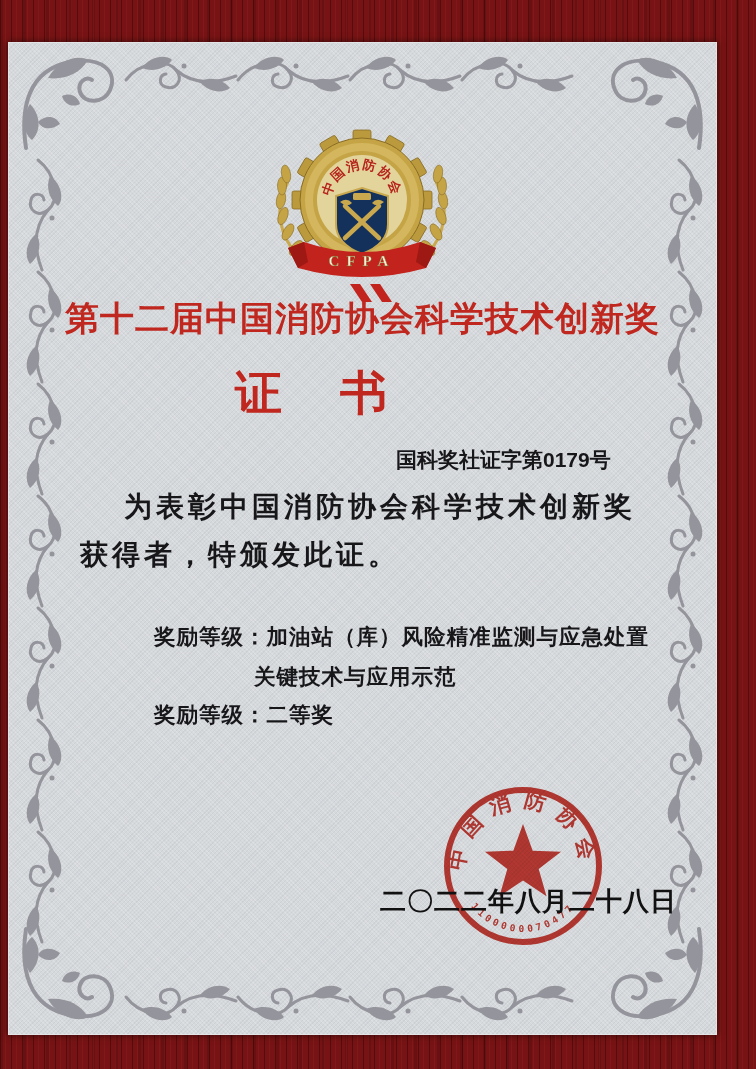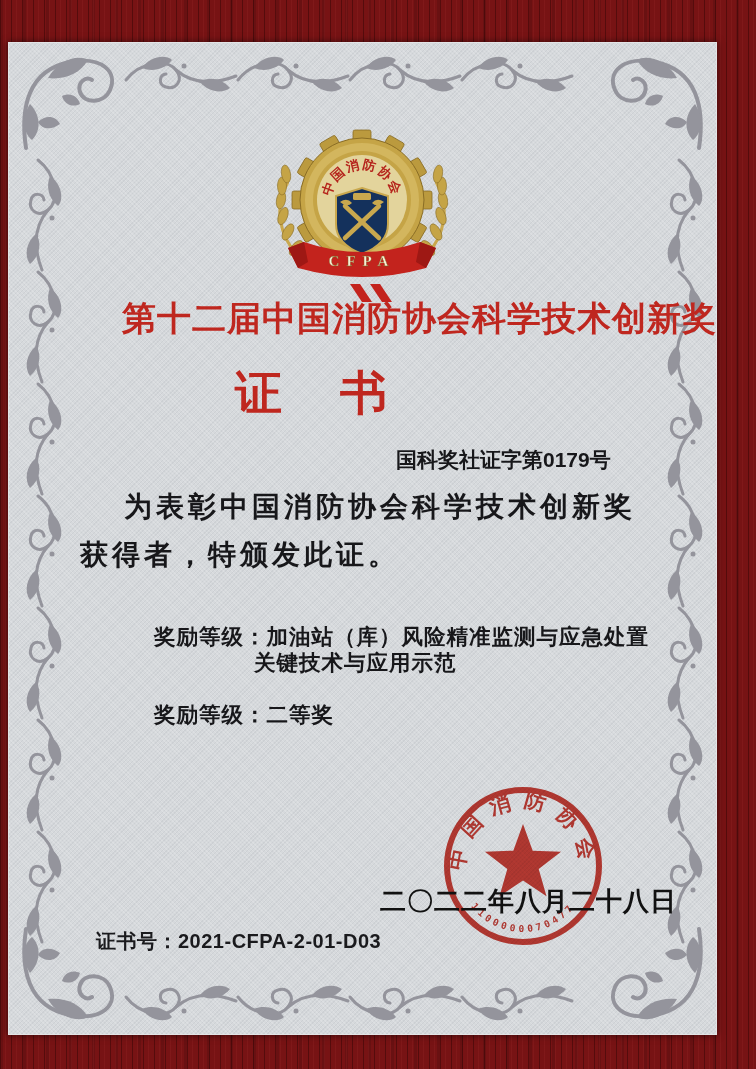--- a/index.html
+++ b/index.html
@@ -16,35 +16,35 @@
     position:absolute;left:8px;top:42px;width:709px;height:993px;
     background-color:#d6d9dc;
     background-image:
       repeating-linear-gradient(45deg, rgba(255,255,255,.16) 0 1px, rgba(0,0,0,0) 1px 3px),
       repeating-linear-gradient(-45deg, rgba(118,124,134,.10) 0 1px, rgba(0,0,0,0) 1px 3px);
     box-shadow:0 0 7px rgba(0,0,0,.55), 0 0 0 1px #e3e4e6 inset;
   }
   .abs{position:absolute;white-space:nowrap;}
   #border-svg{position:absolute;left:0;top:0;}
   .title{
-    left:0;top:254px;width:709px;text-align:right;
+    left:0;top:254px;width:709px;text-align:center;
     font-size:34px;font-weight:bold;letter-spacing:1px;color:#bf271f;
   }
   .certword{
     left:0;top:320px;width:606px;text-align:center;
     font-size:47px;font-weight:bold;letter-spacing:58px;text-indent:58px;color:#bf271f;
   }
   .regno{left:388px;top:404px;font-size:21px;font-weight:bold;color:#17171a;}
   .cit{font-family:Liberation Mono, monospace;font-weight:700;
        font-size:28px;letter-spacing:4px;color:#17171a;}
   .cit1{left:116px;top:446px;}
   .cit2{left:72px;top:494px;}
   .fld{font-size:21.5px;font-weight:bold;color:#17171a;letter-spacing:1px;}
   .proj1{left:146px;top:580px;}
-  .proj2{left:246px;top:606px;}
+  .proj2{left:246px;top:620px;}
   .grade{left:146px;top:658px;}
   .winner{left:146px;top:702px;}
   .date{
     left:372px;top:842px;font-family:"DejaVu Serif","Liberation Serif",serif;
     font-size:26px;font-weight:bold;letter-spacing:1px;color:#111;z-index:3;
   }
   .certno{left:88px;top:886px;font-size:20px;font-weight:bold;color:#1a1a1d;letter-spacing:.5px;}
   #emblem-svg{position:absolute;left:264px;top:84px;}
   #seal-svg{position:absolute;left:425px;top:734px;mix-blend-mode:multiply;opacity:.95;z-index:2;}
 </style>
@@ -196,18 +196,15 @@
       <path id="sealArc" d="M 35.5,109.8 A 58 58 0 1 1 144.5,109.8" fill="none"></path>
       <text font-size="21" font-weight="bold" fill="#cc352c" letter-spacing="11" font-family="Liberation Serif, serif">
         <textPath href="#sealArc" startOffset="50%" text-anchor="middle">中国消防协会</textPath>
       </text>
       <path id="sealNumArc" d="M 30.2,117.9 A 66 66 0 0 0 149.8,117.9" fill="none"></path>
       <text font-size="9.5" font-weight="bold" fill="#cc352c" letter-spacing="3.5" font-family="DejaVu Sans Mono, monospace">
         <textPath href="#sealNumArc" startOffset="50%" text-anchor="middle">1100000070477</textPath>
       </text>
     </svg>
 
-    <div class="abs certno">
-      <span>证书号：</span><span>2021-CFPA-2-01-D03</span>
-    </div>
 
   </div>
 </div>
 
 </body></html>

